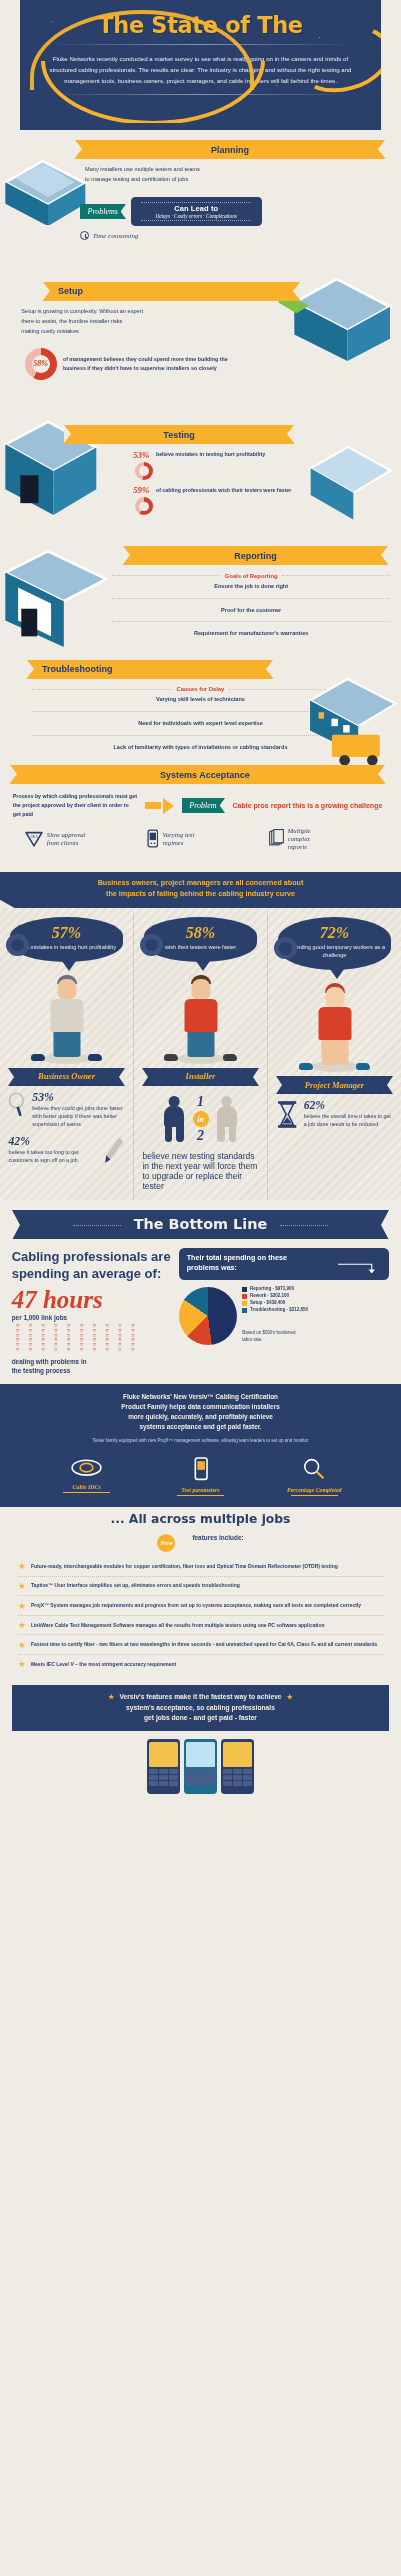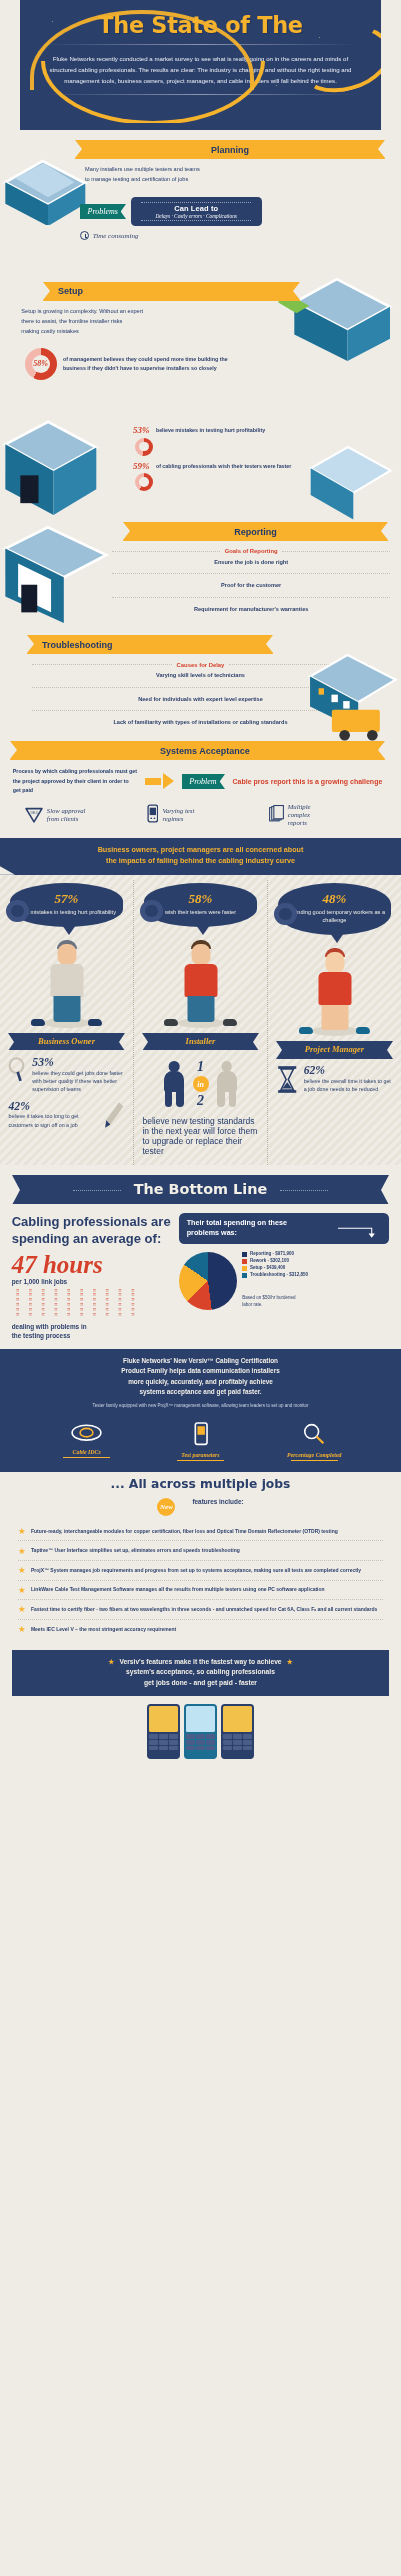--- a/index.html
+++ b/index.html
@@ -154,21 +154,21 @@
   .icon-cell { display: flex; align-items: center; gap: 4.3px; flex: 1; }
   .icon-cell .lbl { font-family: "Liberation Serif", serif; font-style: italic; font-size: 6.7px; color: #2b3f6b; line-height: 1.2; }
   .yield-tri { width: 18px; height: 16px; flex: none; position: relative; }
   .yield-tri svg { display: block; }
   .tester-ic, .docs-ic { flex: none; }
 
   
   .dark-band {
     background: #2b3f6b; color: #f5b22d; text-align: center;
     font-weight: bold; font-size: 7.2px; line-height: 1.5;
-    padding: 6.4px 21.3px 8.5px 21.3px; position: relative; margin-top: 3px;
+    padding: 6.4px 21.3px 8.5px 21.3px; position: relative; margin-top: 12px;
   }
   .dark-band::after {
     content: ""; position: absolute; left: 50%; bottom: -7.5px; transform: translateX(-50%);
     width: 0; height: 0; border-style: solid; border-width: 7.5px 10.7px 0 10.7px;
     border-color: #2b3f6b transparent transparent transparent; display: none;
   }
   .band-shape { position: relative; }
   .band-shape::before, .band-shape::after {
     content: ""; position: absolute; bottom: 0; width: 15px; height: 8.5px; background: #efece6;
   }
@@ -185,21 +185,21 @@
   .persona + .persona { border-left: 1.1px dotted #b9b3a4; }
   .bubble {
     position: relative; background: #2b3f6b; color: #f5b22d; border-radius: 50%/42%;
     padding: 7.5px 5.3px 10.7px 5.3px; text-align: center; margin: 0 3.2px 11.7px 3.2px;
   }
   .bubble::after {
     content: ""; position: absolute; left: 46%; bottom: -8.5px;
     border-style: solid; border-width: 10.7px 7px 0 7px;
     border-color: #2b3f6b transparent transparent transparent;
   }
-  .bubble .bpct { font-family: "Liberation Serif", serif; font-style: italic; font-weight: bold; font-size: 13px; color: #f5b22d; }
+  .bubble .bpct { font-family: "Liberation Serif", serif; font-style: italic; font-weight: bold; font-size: 16px; color: #f5b22d; }
   .bubble .btxt { font-size: 5.6px; color: #f2efe6; line-height: 1.45; margin-top: 1.1px; }
   .bubble .mini-donut {
     position: absolute; left: -3.2px; top: 38%; width: 22.4px; height: 22.4px; border-radius: 50%;
     background: #3d5180;
   }
   .bubble .mini-donut::after { content:""; position:absolute; inset:4.8px; border-radius:50%; background:#2b3f6b; }
 
   .person-art { height: 92px; position: relative; }
   .p-head { position: absolute; left: 50%; transform: translateX(-50%); width: 19px; height: 21.3px; border-radius: 8.5px 8.5px 7.5px 7.5px; }
   .p-hair { position: absolute; left: 50%; transform: translateX(-50%); width: 20px; height: 9.6px; border-radius: 9.6px 9.6px 0 0; }
@@ -383,20 +383,23 @@
     <svg class="iso" style="left:0;top:-16px" width="107" height="107" viewBox="0 0 200 200">
       <polygon points="10,66 90,24 180,72 100,116" fill="#9cc0d8" stroke="#fff" stroke-width="5"></polygon>
       <polygon points="10,66 10,150 100,198 100,116" fill="#1d6e93"></polygon>
       <polygon points="100,116 180,72 180,150 100,198" fill="#2e83ab"></polygon>
       <rect x="38" y="124" width="34" height="52" fill="#141b2b"></rect>
     </svg>
     <svg class="iso" style="right:5.3px;top:5.3px" width="96" height="96" viewBox="0 0 180 180">
       <polygon points="20,70 90,30 170,74 100,116" fill="#c3dced" stroke="#fff" stroke-width="4"></polygon>
       <polygon points="20,70 20,120 100,166 100,116" fill="#2e83ab"></polygon>
     </svg>
+    <div class="banner center w-tight" style="margin-left:64px;margin-right:107px">
+      <span class="btext">Testing</span>
+    </div>
     <div style="padding-left:133px;padding-right:80px">
       <div class="stat-row">
         <span class="pct-inline">53%</span>
         <div class="stat-txt">believe mistakes in testing hurt profitability</div>
       </div>
       <div class="donut stat-small" style="background:conic-gradient(#d4402a 0% 53%, #f3b6ab 53% 100%);margin:-2.1px 0 5.3px 2.1px"></div>
       <div class="stat-row">
         <span class="pct-inline">59%</span>
         <div class="stat-txt">of cabling professionals wish their testers were faster</div>
       </div>
@@ -602,21 +605,21 @@
             <span class="fig-leg" style="right:1.6px;background:#c9c3b5"></span>
           </span>
         </div>
         <div class="ptxt" style="text-align:left;margin-top:6.4px;padding:0 2.1px">believe new testing standards in the next year will force them to upgrade or replace their tester</div>
       </div>
     </div>
 
     <div class="persona">
       <div class="bubble">
         <span class="mini-donut"></span>
-        <div class="bpct">48%</div>
+        <div class="bpct">72%</div>
         <div class="btxt">see finding good temporary workers as a challenge</div>
       </div>
       <div class="person-art">
         <div class="p-shadow"></div>
         <div class="p-hair" style="top:1.1px;background:#b9402a"></div>
         <div class="p-head" style="top:5.3px;background:#f5cfa8"></div>
         <div class="p-body" style="top:25.6px;height:33px;background:#d9402a"></div>
         <div class="p-legs" style="top:58px;height:25.6px;background:#f0c39a"></div>
         <div class="p-shoe" style="left:24.5px;background:#17688f"></div>
         <div class="p-shoe" style="right:24.5px;background:#17688f"></div>

